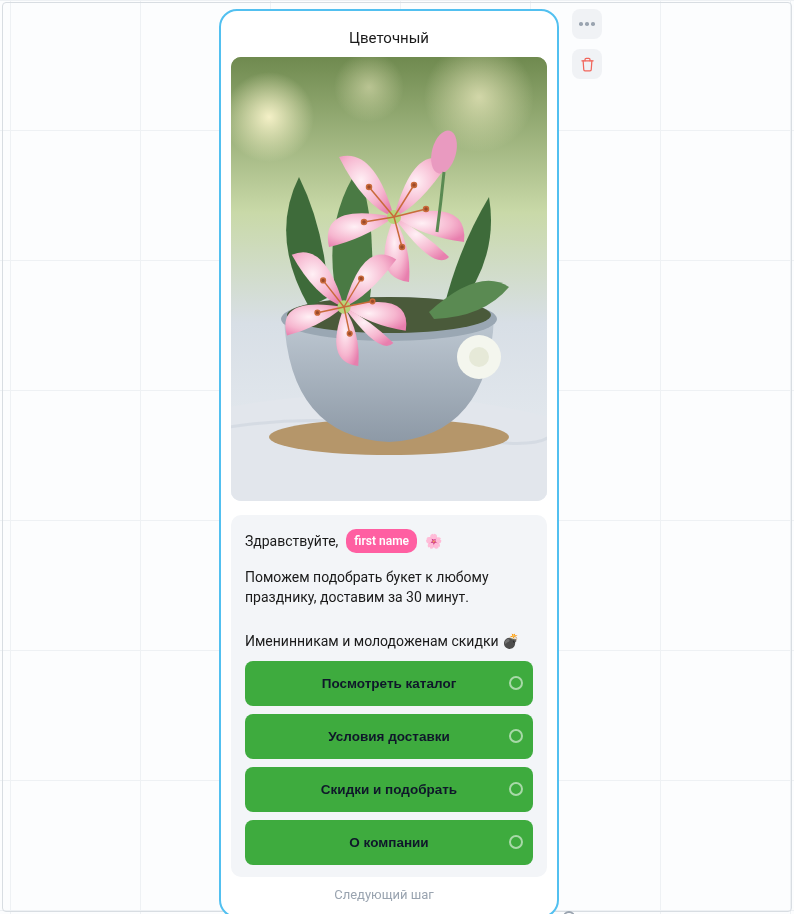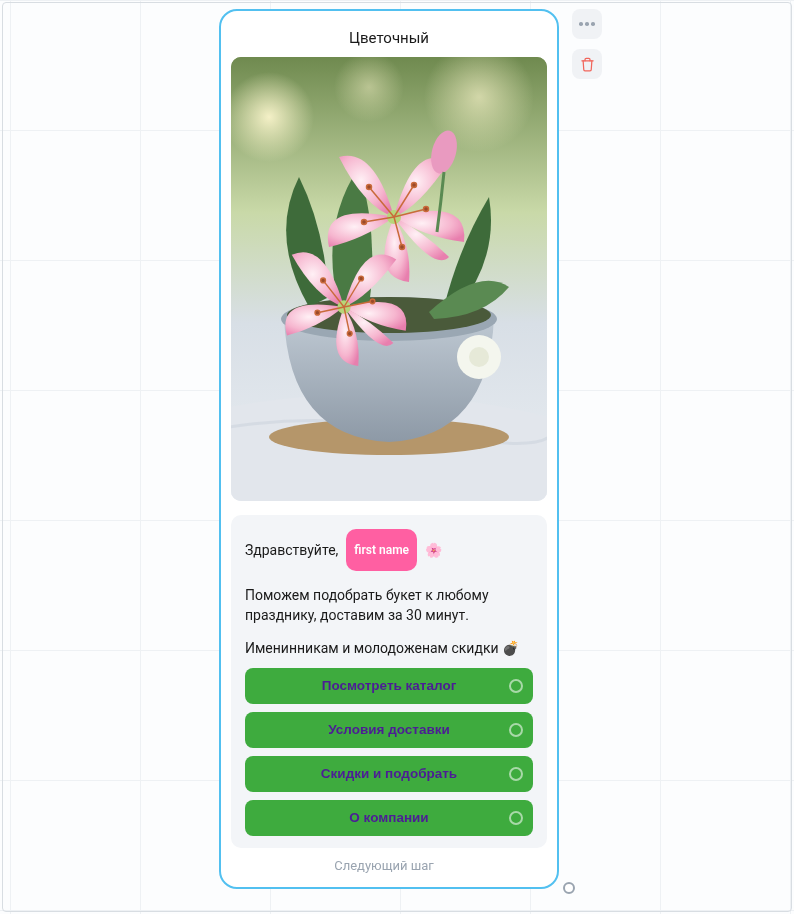--- a/index.html
+++ b/index.html
@@ -66,39 +66,39 @@
     align-items: center;
     flex-wrap: wrap;
     gap: 8px;
     margin-bottom: 14px;
   }
   .var-pill {
     background: #ff5fa2;
     color: #fff;
     font-size: 12px;
     font-weight: 600;
-    padding: 14px 8px;
+    padding: 5px 8px;
     border-radius: 10px;
     display: inline-block;
   }
   .flower-emoji { font-size: 14px; }
   .msg-p {
     font-size: 14px;
     color: #1a1a1a;
     line-height: 1.45;
-    margin-bottom: 12px;
+    margin-bottom: 23px;
   }
   .msg-p:last-of-type { margin-bottom: 10px; }
   .buttons { display: flex; flex-direction: column; gap: 8px; }
   .opt-btn {
     background: #3eab3e;
-    color: #4c1d95;
+    color: #0f172a;
     border: none;
     border-radius: 8px;
-    height: 36px;
+    height: 45px;
     font-size: 13.5px;
     font-weight: 600;
     position: relative;
     cursor: pointer;
     display: flex;
     align-items: center;
     justify-content: center;
   }
   .opt-btn .o {
     position: absolute;

